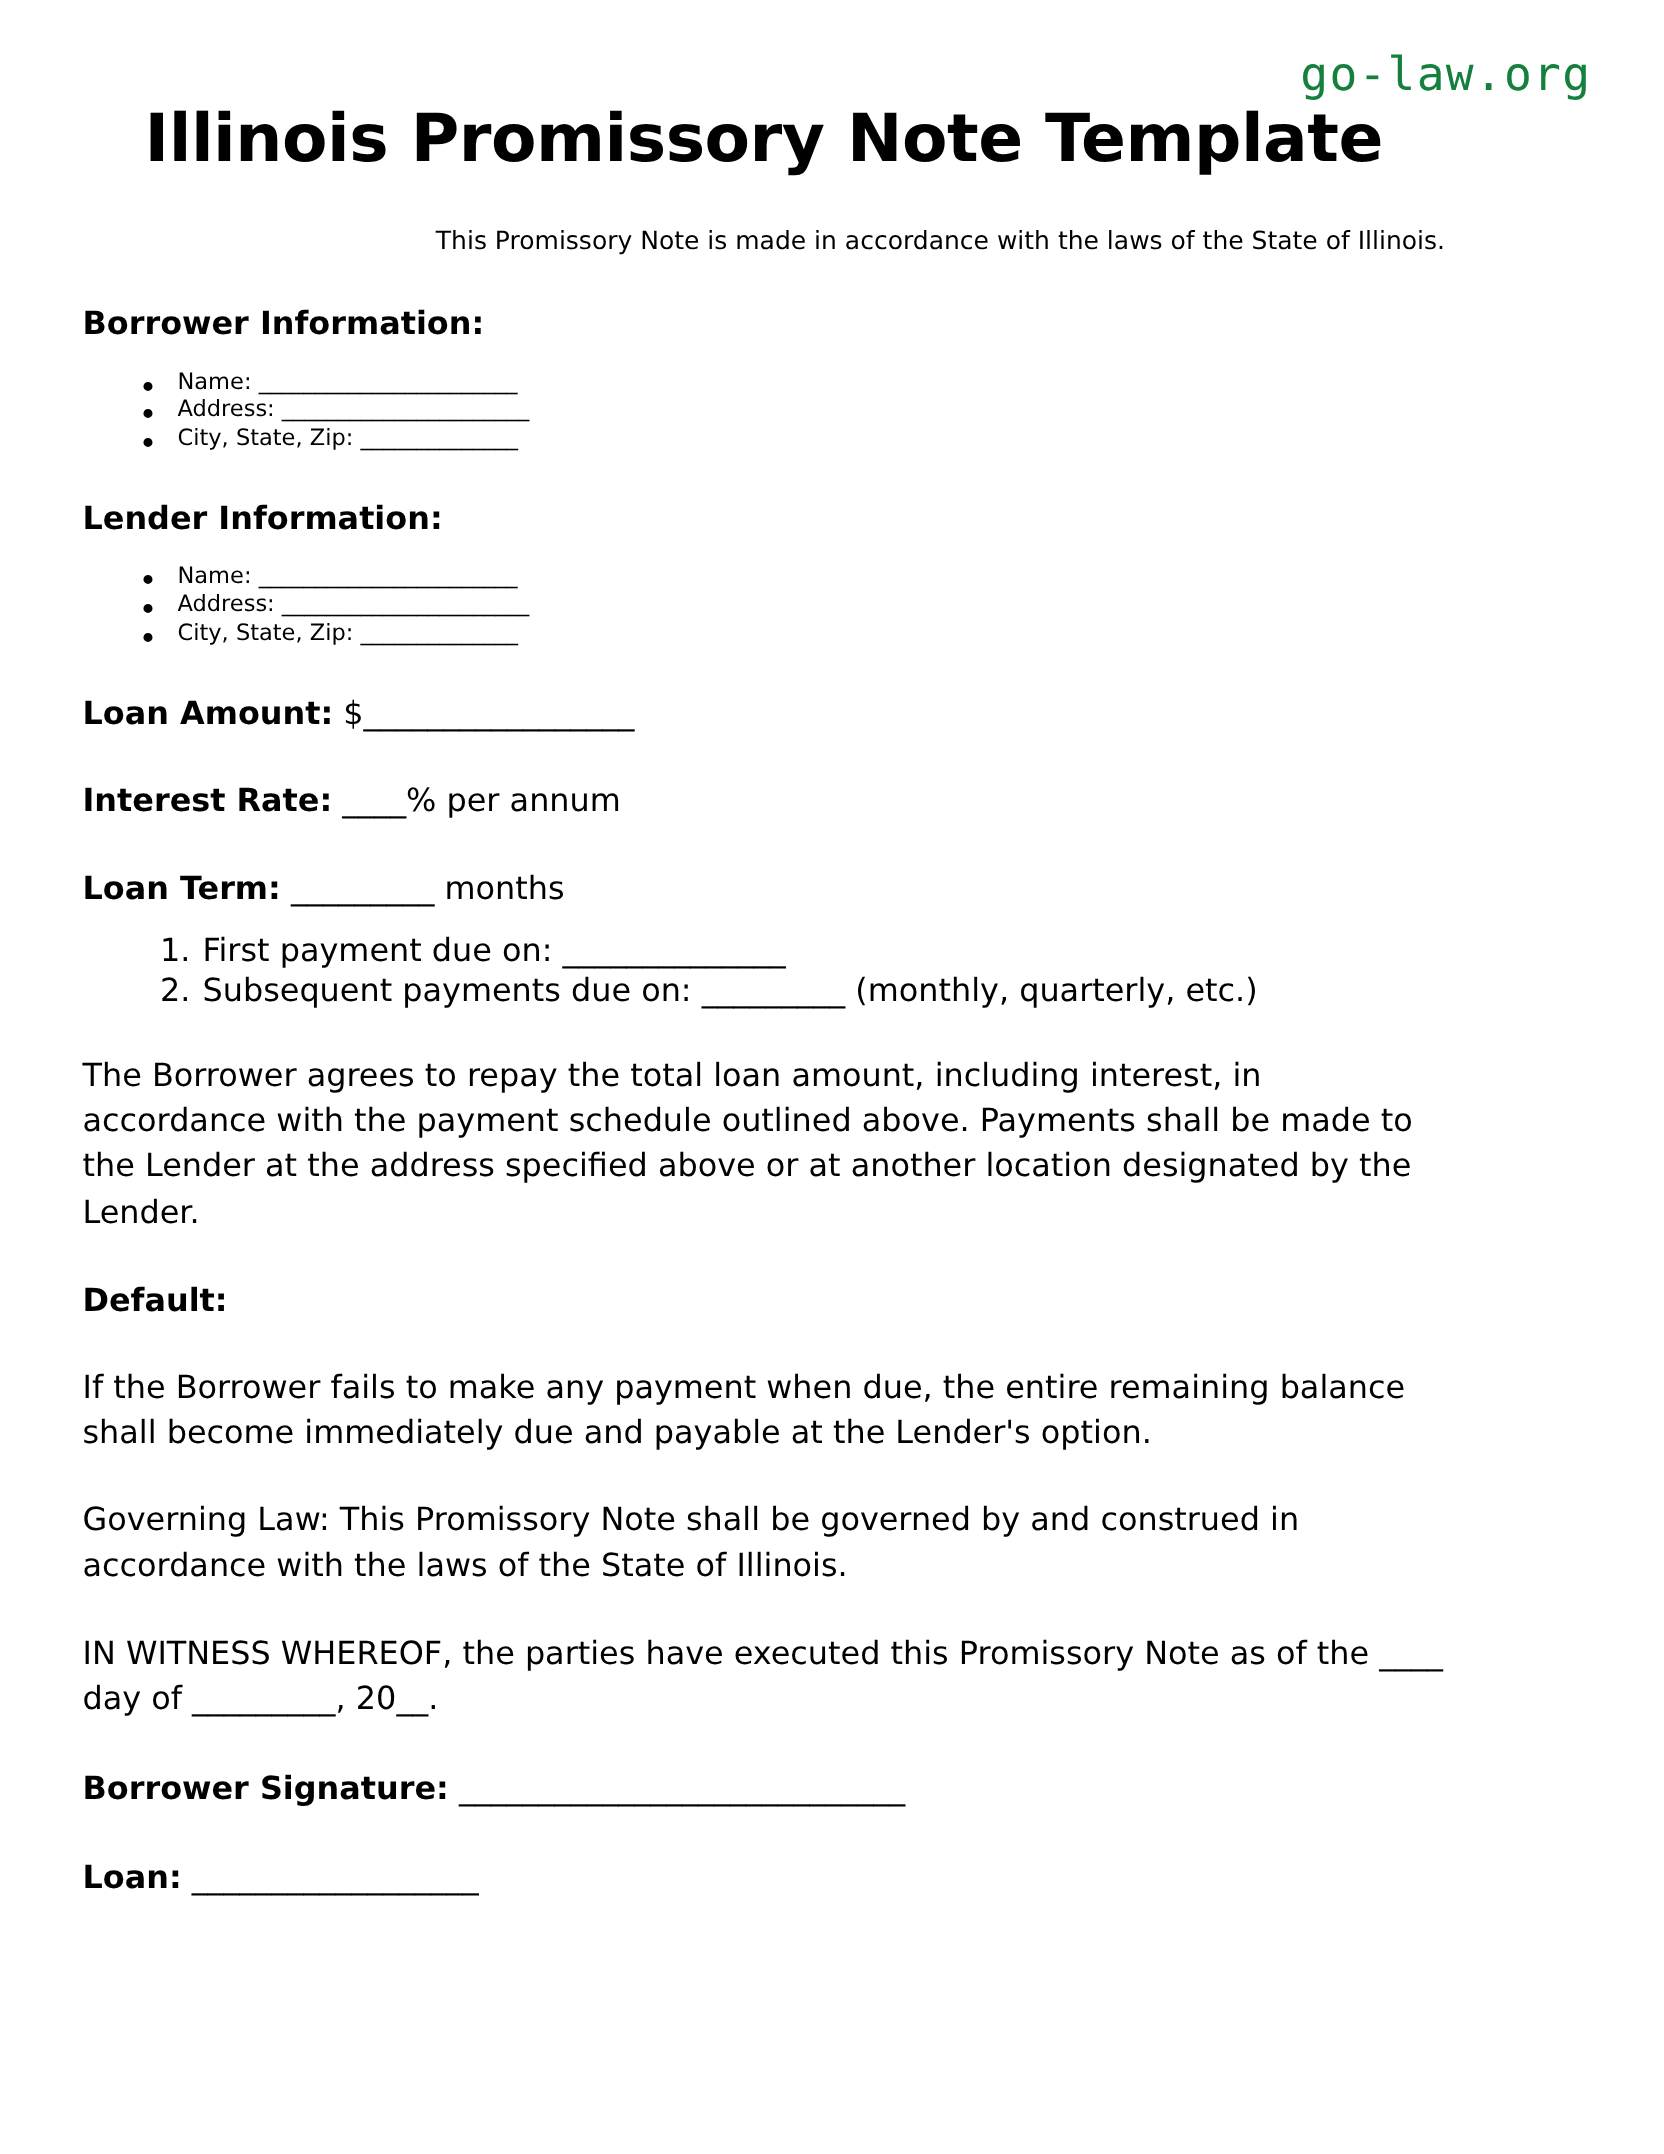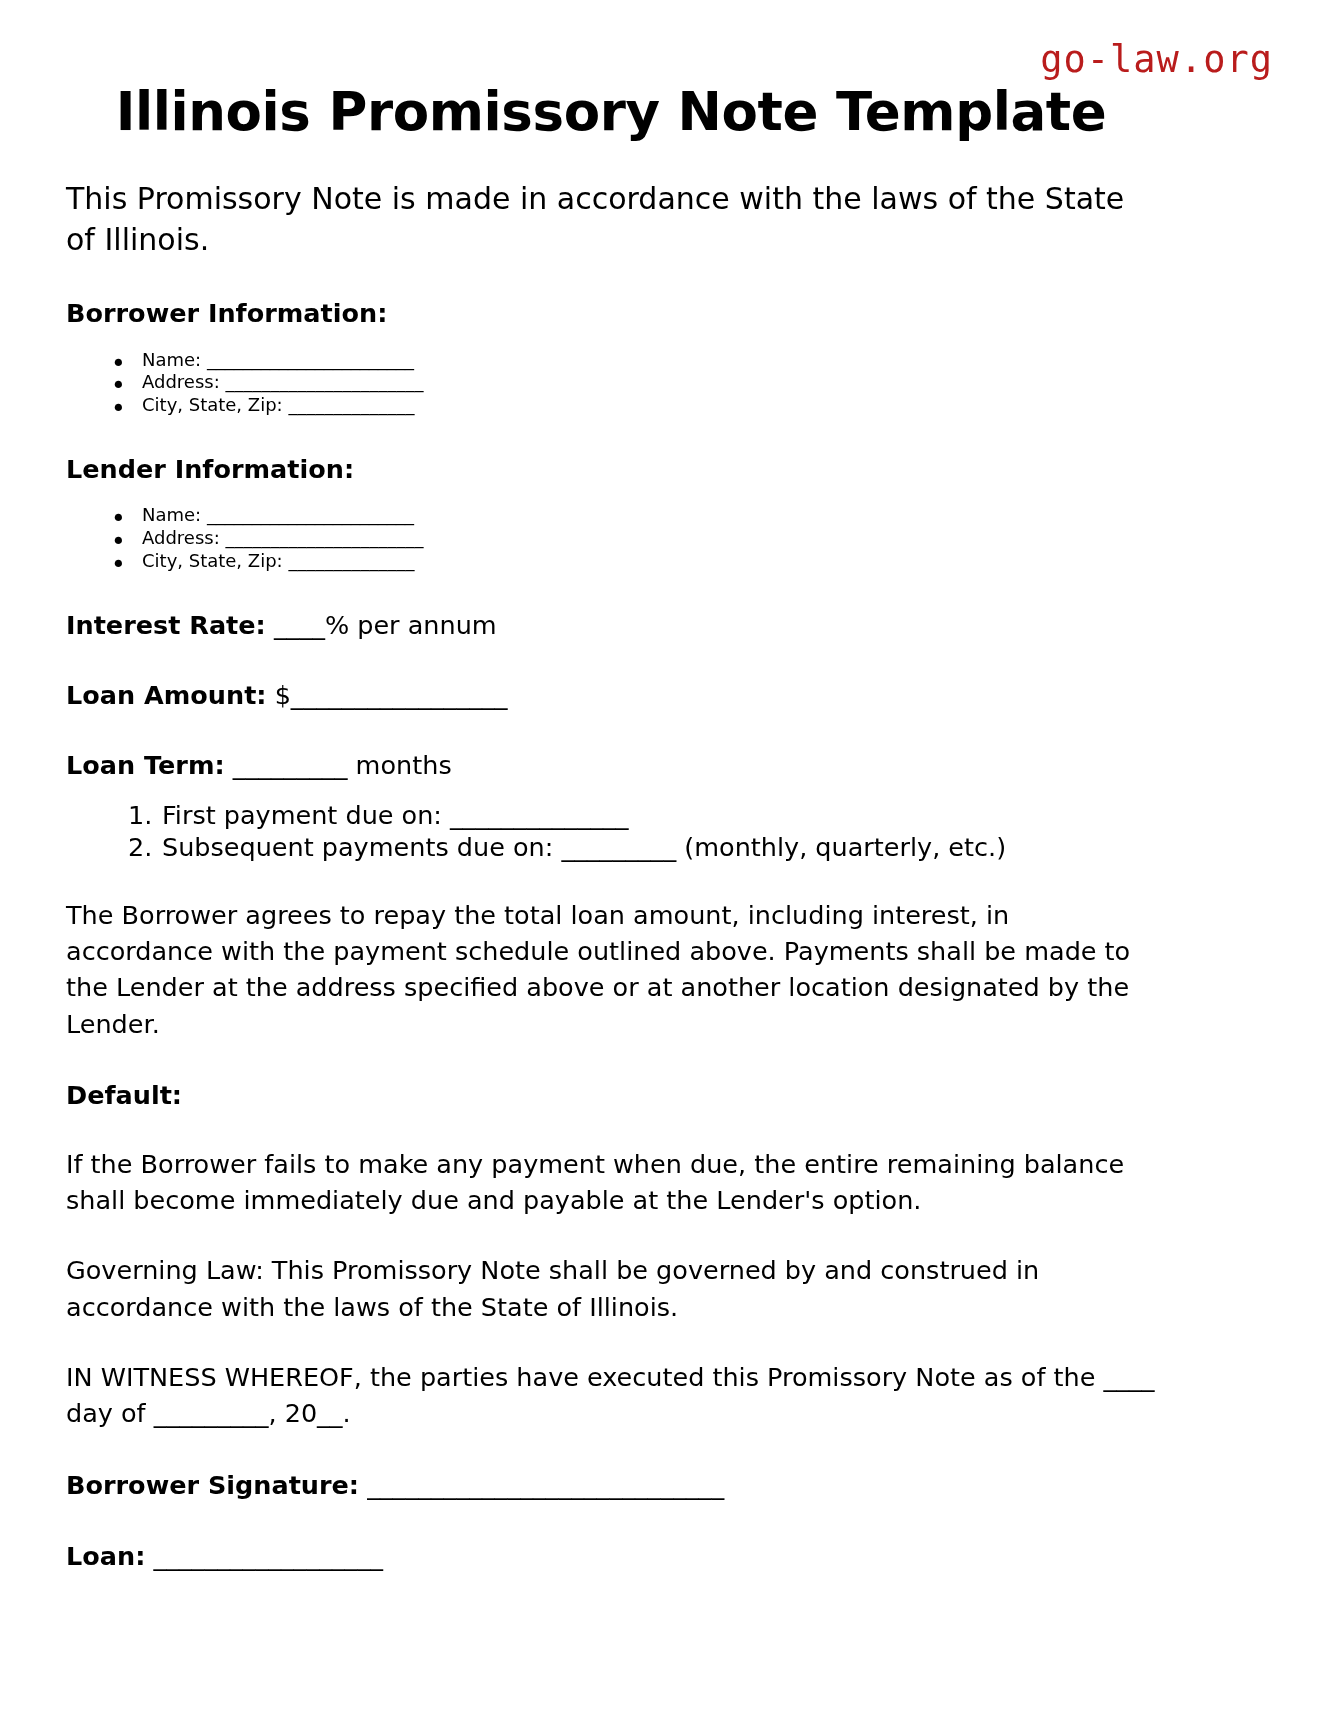--- a/index.html
+++ b/index.html
@@ -26,21 +26,21 @@
   }
 
   
   .watermark {
     position: absolute;
     top: 38px;
     right: 58px;
     font-family: "DejaVu Sans Mono", "Liberation Mono", monospace;
     font-size: 37px;
     letter-spacing: 1px;
-    color: #b91c1c;
+    color: #15803d;
     font-weight: 400;
     white-space: nowrap;
   }
 
   
   .content {
     position: absolute;
     left: 66px;
     top: 0;
     width: 1090px;
@@ -51,24 +51,25 @@
     font-weight: 700;
     letter-spacing: -0.4px;
     margin: 0;
     padding-top: 82px;
     line-height: 1.12;
     color: #000;
     text-align: center;
   }
 
   p.intro {
-    font-size: 30px;
+    font-size: 20px;
     line-height: 1.35;
     margin: 38px 0 0 0;
     font-weight: 400;
+    text-align: right;
   }
 
   h2.section {
     font-size: 25.5px;
     font-weight: 700;
     margin: 37px 0 0 0;
     line-height: 1.3;
   }
 
   ul.fields {
@@ -183,25 +184,25 @@
         <span>Address:</span>
         <span class="blank">______________________</span>
       </li>
       <li>
         <span>City, State, Zip:</span>
         <span class="blank">______________</span>
       </li>
     </ul>
 
     <p class="keyline">
+      <span class="lbl">Loan Amount:</span><span class="blank"> $_________________</span>
+    </p>
+
+    <p class="keyline">
       <span class="lbl">Interest Rate:</span><span class="blank"> ____% per annum</span>
-    </p>
-
-    <p class="keyline">
-      <span class="lbl">Loan Amount:</span><span class="blank"> $_________________</span>
     </p>
 
     <p class="keyline">
       <span class="lbl">Loan Term:</span><span class="blank"> _________ months</span>
     </p>
 
 
     <ol class="schedule">
       <li>First payment due on: ______________</li>
       <li>Subsequent payments due on: _________ (monthly, quarterly, etc.)</li>

